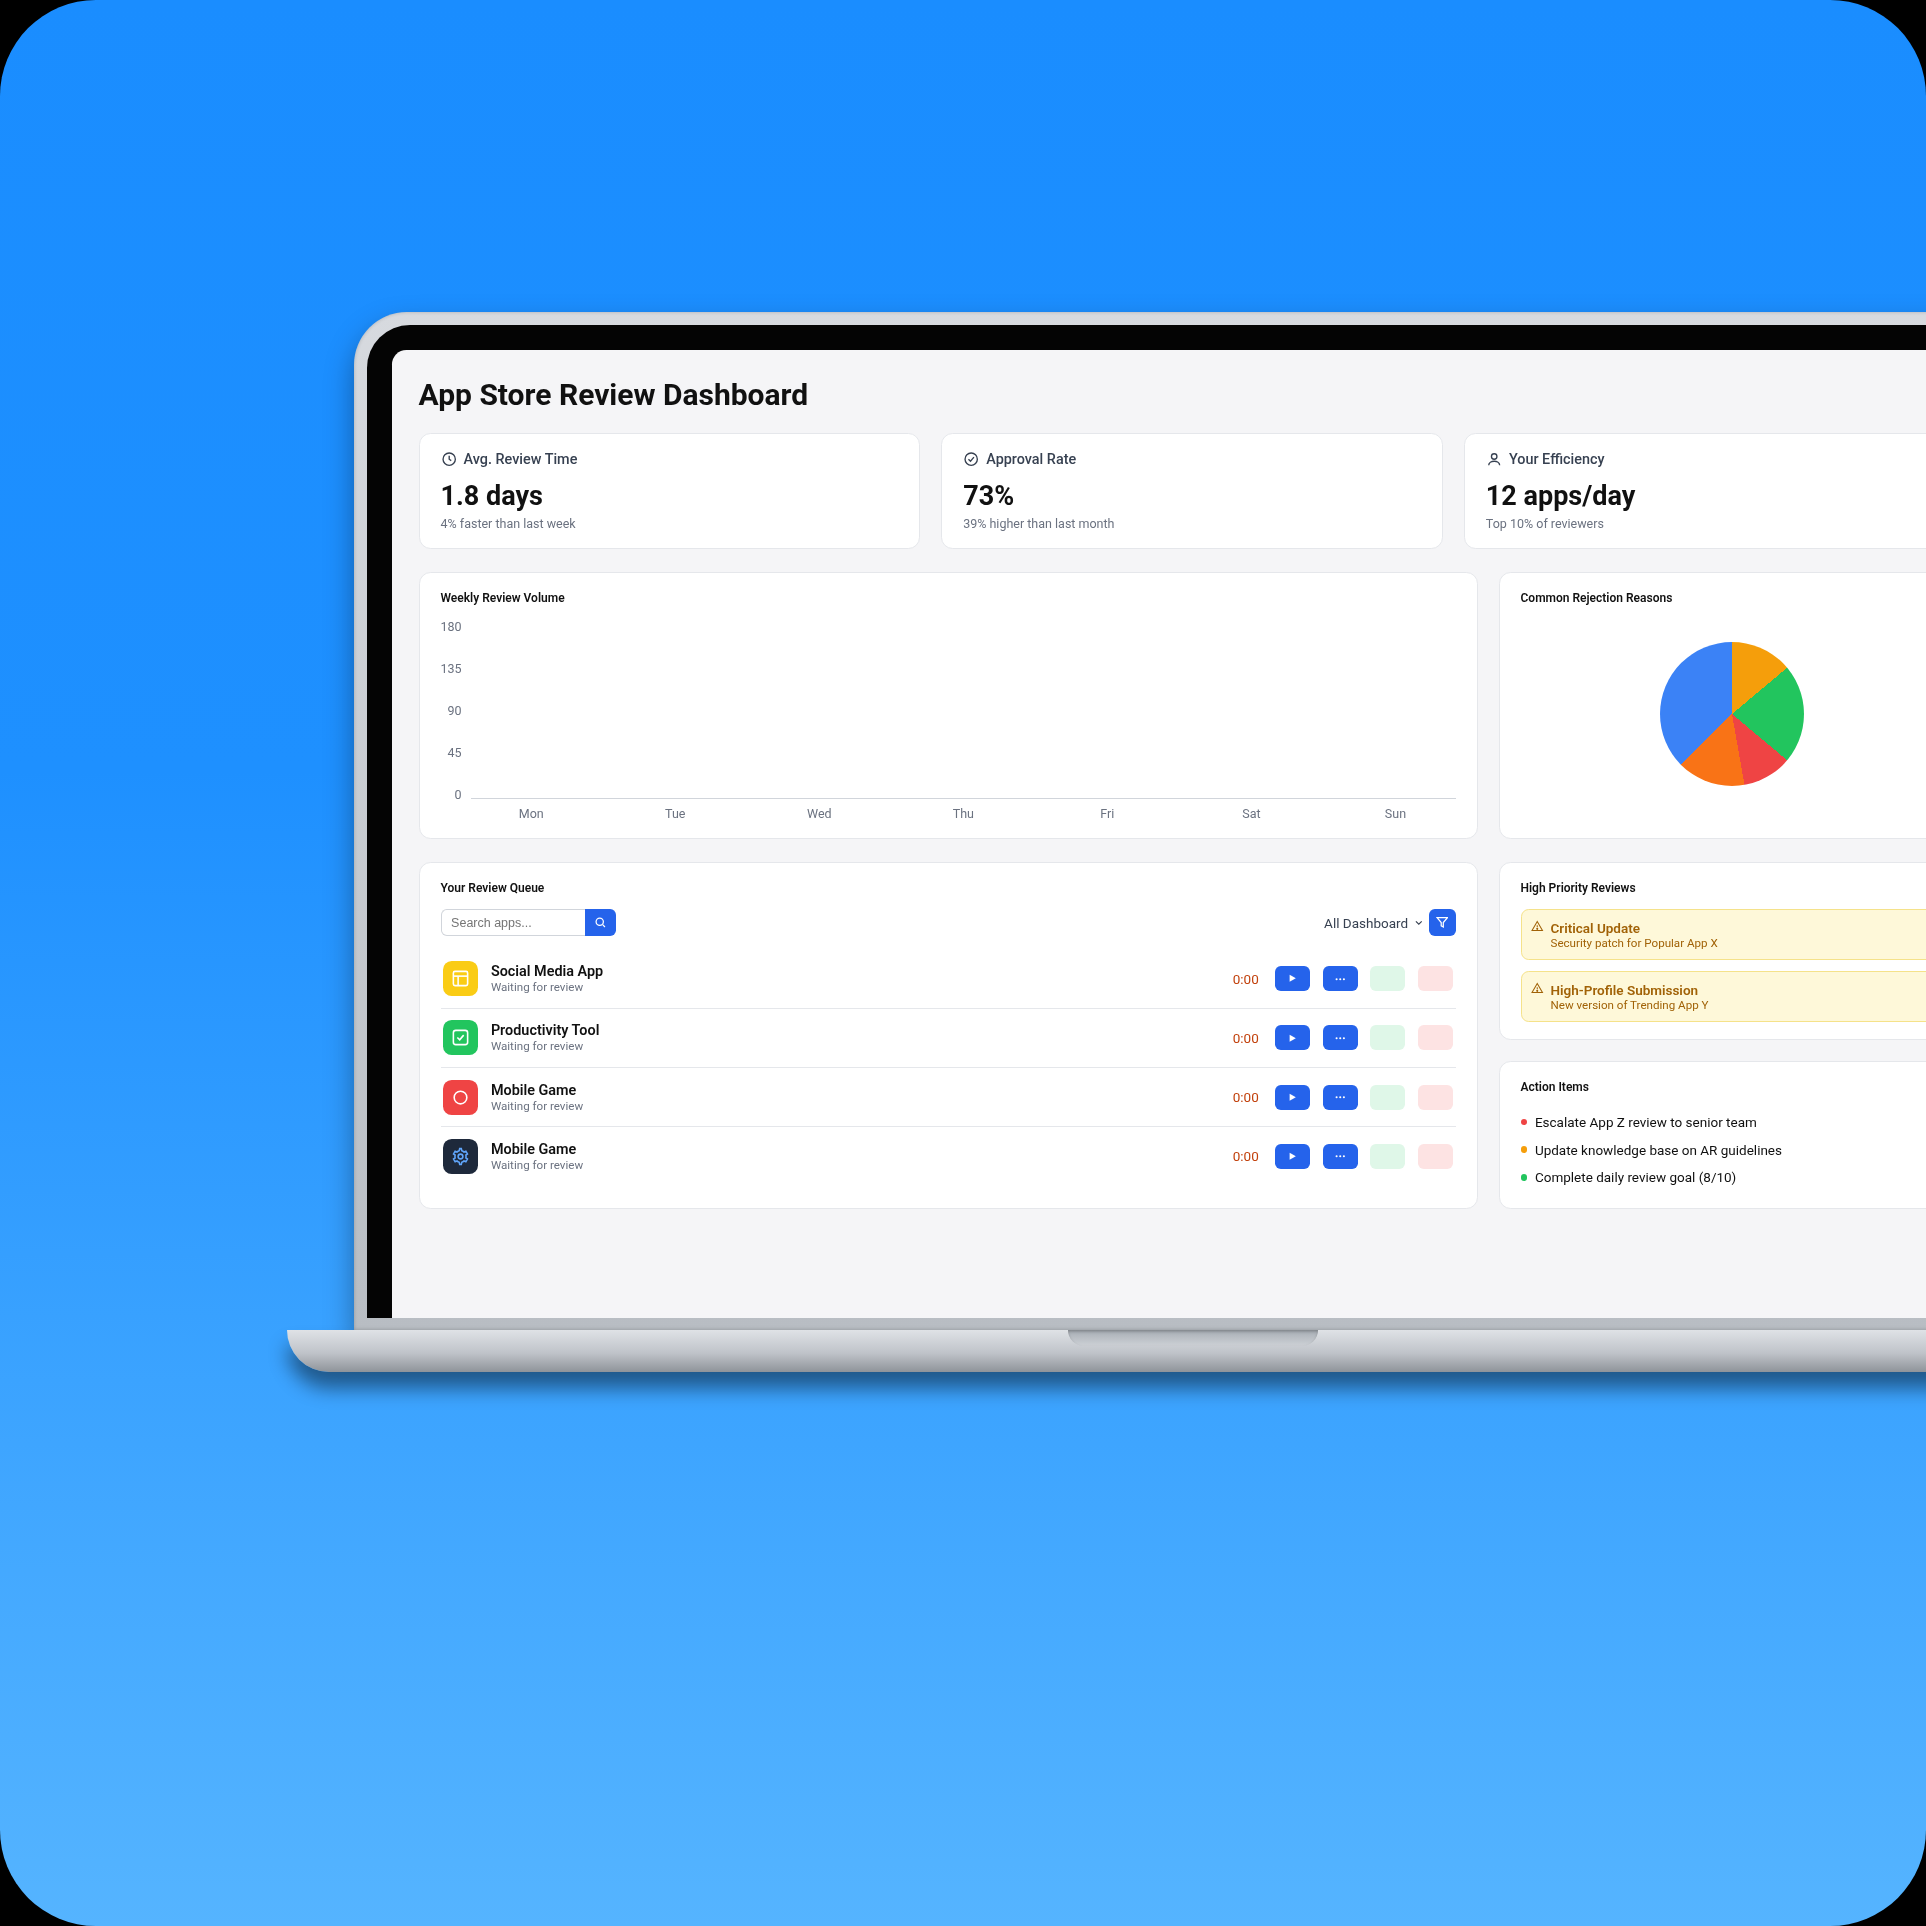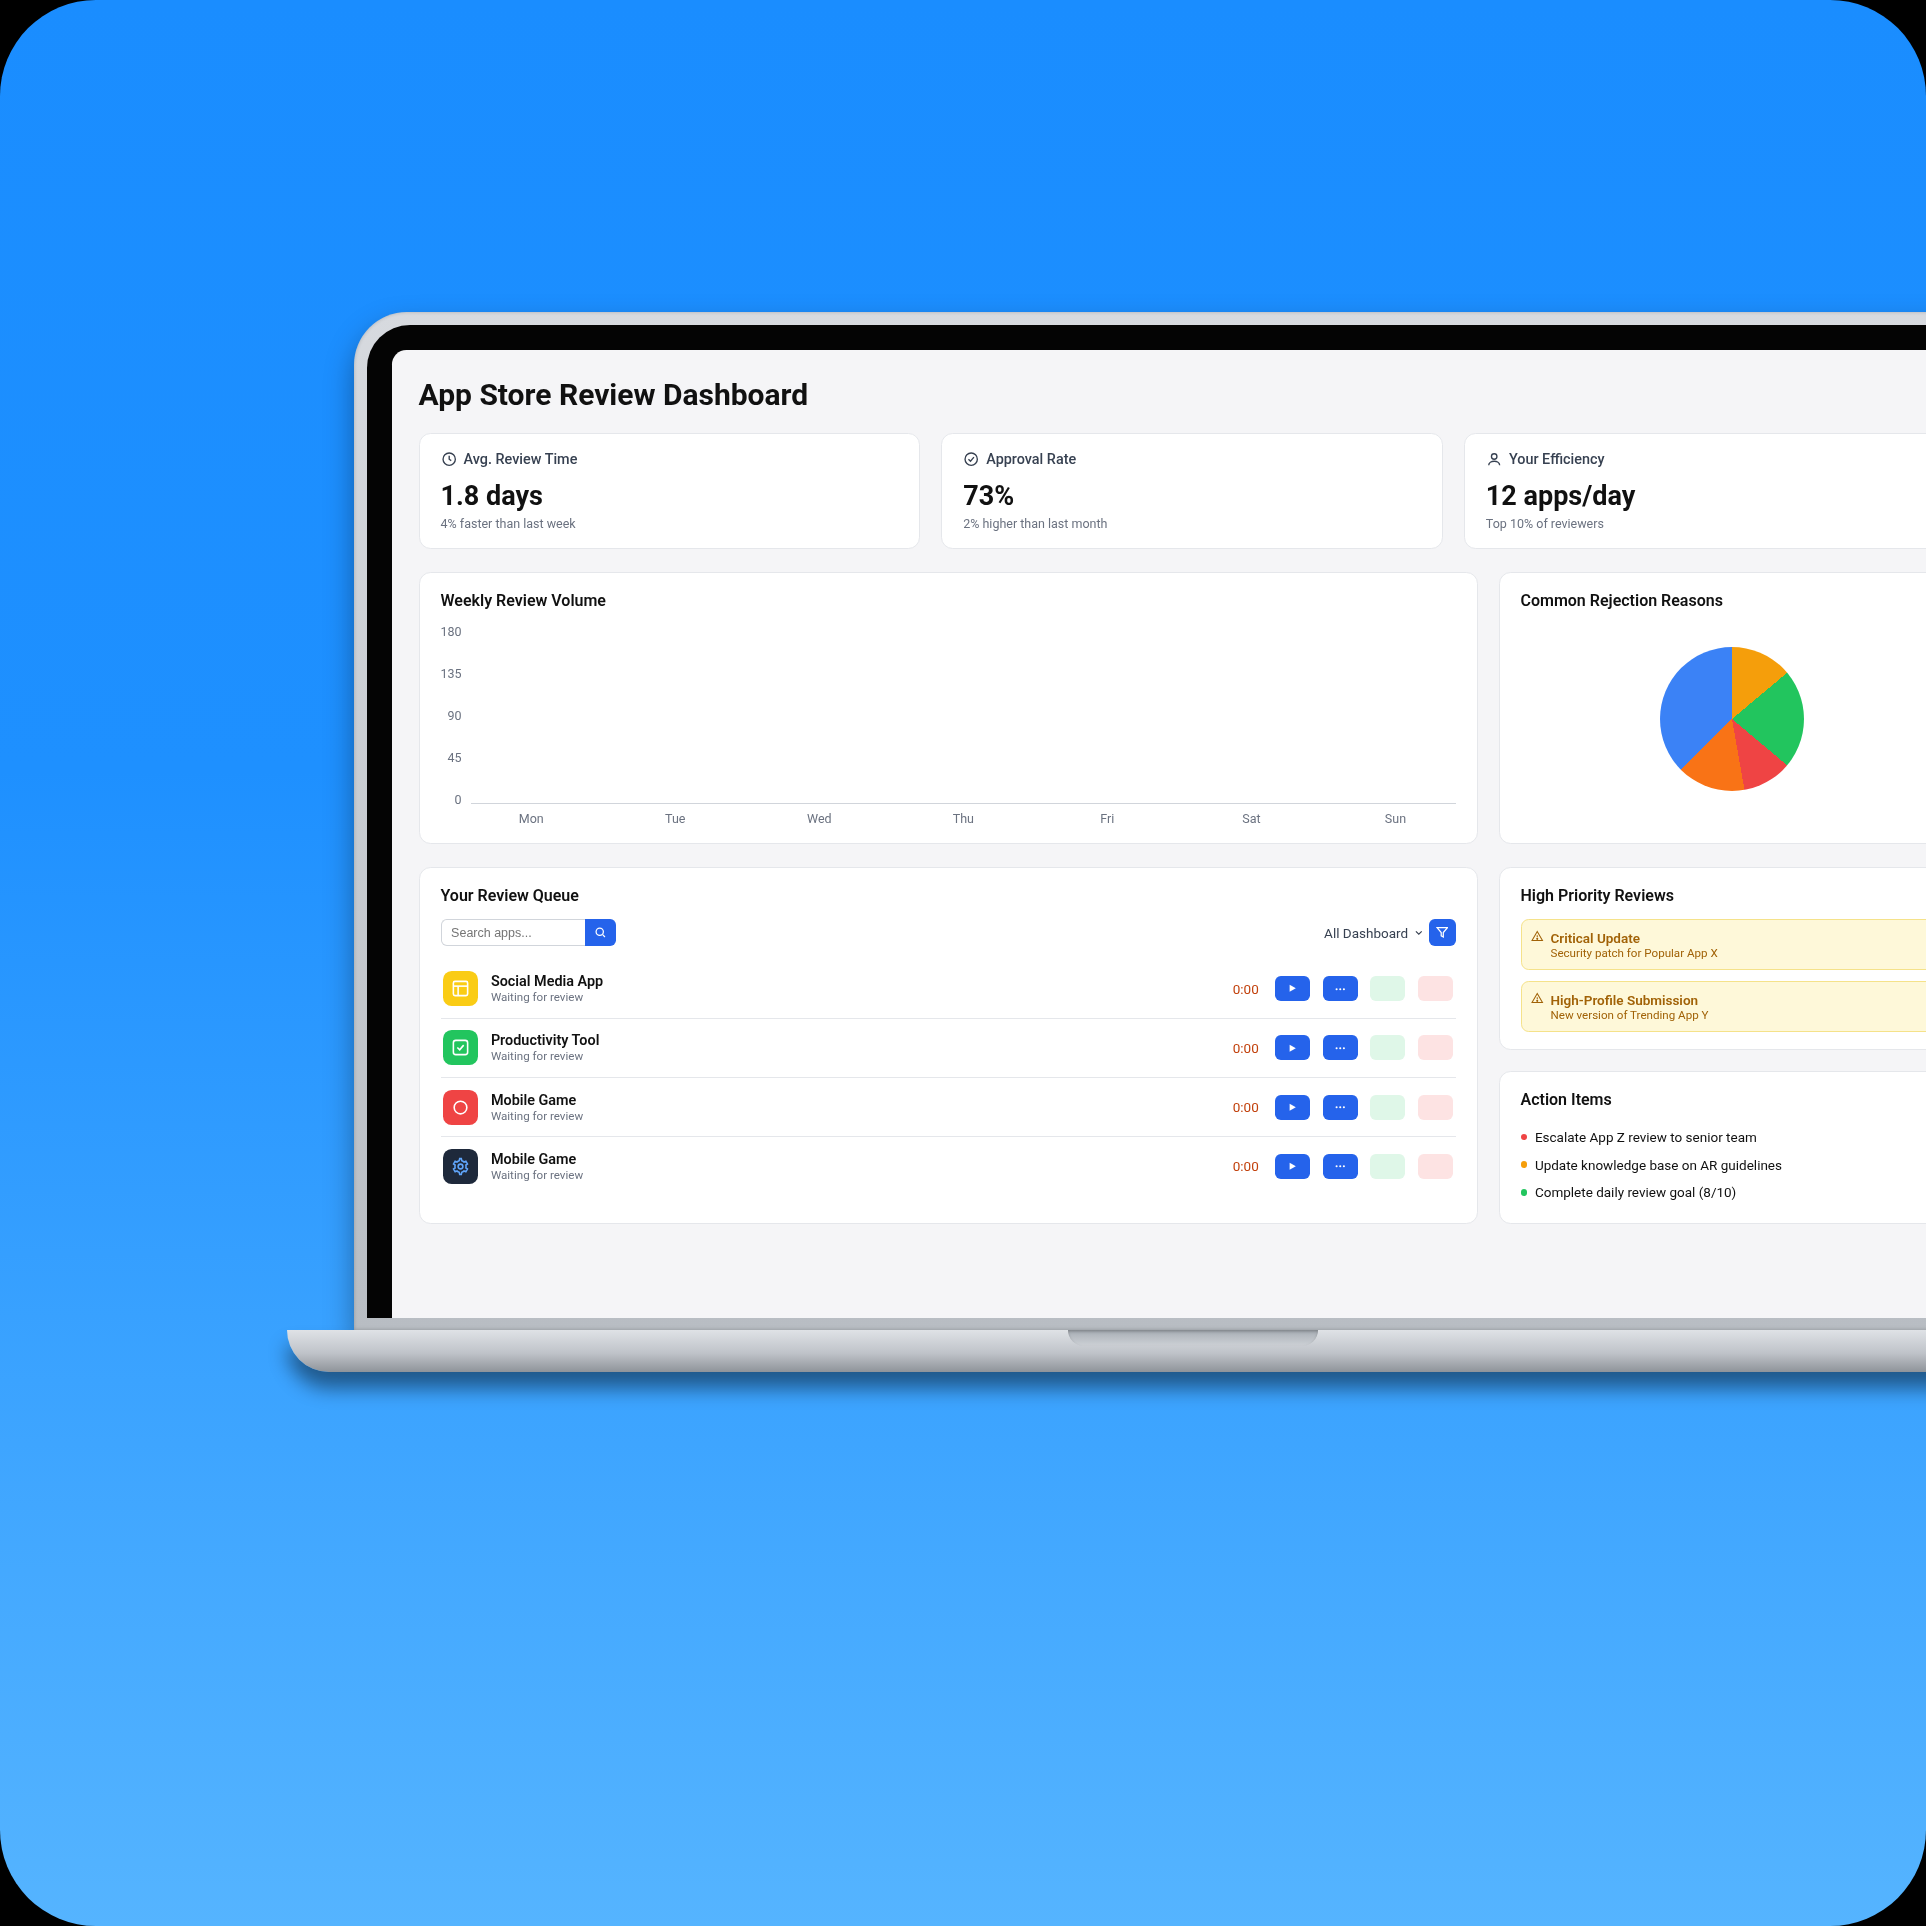--- a/index.html
+++ b/index.html
@@ -100,21 +100,21 @@
     gap: 6.7px;
     margin-bottom: 12.5px;
   }
   .stat-header .ic { width: 16.4px; height: 16.4px; color:#374151; }
   .stat-header .lbl { font-size: 14.4px; font-weight: 500; color:#374151; }
   .stat-value { font-size: 27px; font-weight: 700; margin-bottom: 3.9px; }
   .stat-sub   { font-size: 12.5px; color:#6b7280; }
 
   .mid-row { display:flex; gap:21px; margin-bottom:23px; }
   .chart-card { flex: 0 0 1059px; }
-  .chart-card h3, .side-card h3, .queue-card h3 { font-size:16px; font-weight:600; margin-bottom:14.4px; }
+  .chart-card h3, .side-card h3, .queue-card h3 { font-size:12px; font-weight:600; margin-bottom:14.4px; }
   .bar-chart { display:flex; align-items:stretch; height:202px; }
   .y-axis { display:flex; flex-direction:column; justify-content:space-between; align-items:flex-end; padding-right:9.6px; font-size:12.5px; color:#6b7280; padding-bottom:19px;}
   .bars-wrap { flex:1; display:flex; flex-direction:column; }
   .bars-area { flex:1; display:flex; align-items:flex-end; gap:16.4px; border-bottom:0.5px solid #d1d5db; }
   .bar-col { flex:1; display:flex; flex-direction:column; align-items:center; }
   .bar { width:86%; background:#8b8bde; border-radius:1px 1px 0 0; }
   .bar-label { margin-top:6.7px; font-size:12.5px; color:#6b7280; }
 
   .side-card { flex:1; }
   .pie-wrap { display:flex; justify-content:center; padding-top:23px; }
@@ -219,21 +219,21 @@
     <div class="stat-header">
       <span class="ic">
                     <svg width="16.4" height="16.4" viewBox="0 0 24 24" fill="none" stroke="currentColor" stroke-width="2">
                       <circle cx="12" cy="12" r="9"></circle>
                       <polyline points="8 12 11 15 16 9"></polyline>
                     </svg>
                   </span>
       <span class="lbl">Approval Rate</span>
     </div>
     <div class="stat-value">73%</div>
-    <div class="stat-sub">2% higher than last month</div>
+    <div class="stat-sub">39% higher than last month</div>
               </div>
               <div class="card stat-card">
     <div class="stat-header">
       <span class="ic">
                     <svg width="16.4" height="16.4" viewBox="0 0 24 24" fill="none" stroke="currentColor" stroke-width="2">
                       <circle cx="12" cy="8" r="4"></circle>
                       <path d="M4 21c0-4 4-6 8-6s8 2 8 6"></path>
                     </svg>
                   </span>
       <span class="lbl">Your Efficiency</span>

